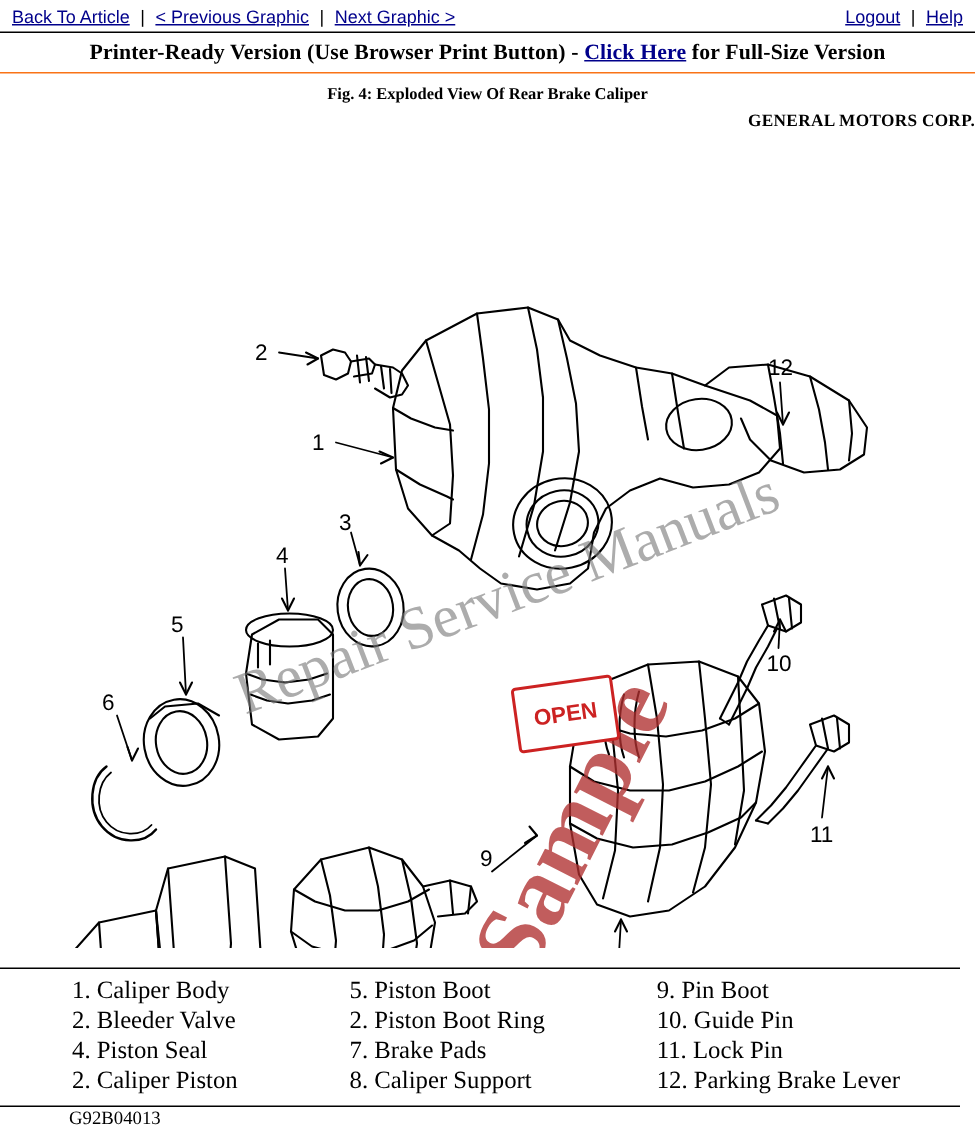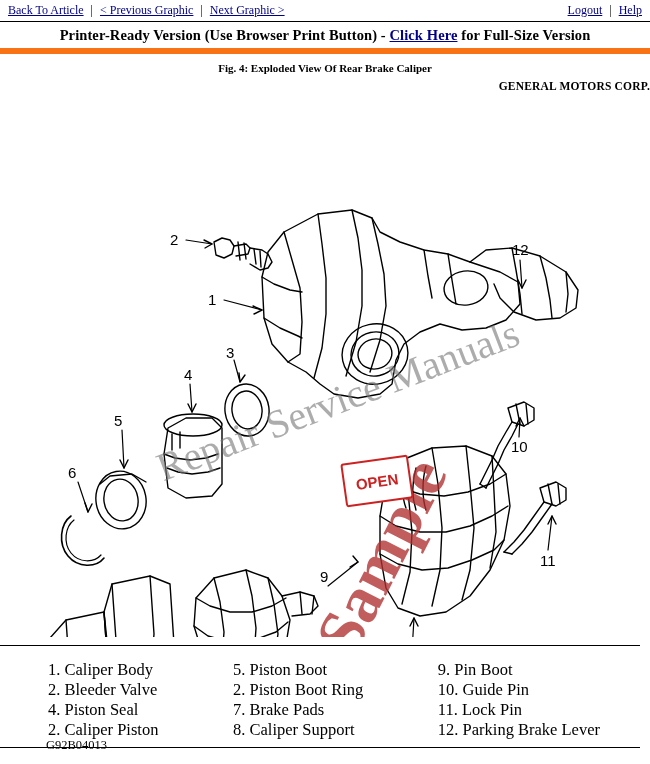--- a/index.html
+++ b/index.html
@@ -17,21 +17,21 @@
   }
 
   
   .topnav {
     height: 22px;
     border-bottom: 1px solid #000;
     display: flex;
     align-items: center;
     padding: 0 8px;
     box-sizing: border-box;
-    font-family: Liberation Serif, serif;
+    font-family: Liberation Sans, sans-serif;
     font-size: 12px;
   }
   .nav-left {
     display: flex;
     align-items: center;
     flex: 1 1 auto;
   }
   .nav-right {
     display: flex;
     align-items: flex-end;
@@ -47,21 +47,21 @@
     margin: 0 7px;
     color: #000;
   }
 
   
   .printbar {
     text-align: center;
     font-weight: bold;
     font-size: 14.5px;
     padding: 5px 0 4px 0;
-    border-bottom: 6px solid #f97316;
+    border-bottom: 1px solid #f97316;
     letter-spacing: 0.1px;
   }
   .printbar .click {
     color: #00008B;
     text-decoration: underline;
     cursor: pointer;
   }
 
   
   .fig-title {
@@ -143,21 +143,21 @@
 
   
   .legend {
     position: absolute;
     left: 0;
     top: 645px;
     width: 640px;
     border-top: 1px solid #000;
     border-bottom: 1px solid #000;
     box-sizing: border-box;
-    padding: 14px 0 7px 0;
+    padding: 4px 0 7px 0;
   }
   .legend-cols {
     display: flex;
     justify-content: space-between;
     padding: 0 40px 0 48px;
     box-sizing: border-box;
   }
   .legend-col {
     display: flex;
     flex-direction: column;

